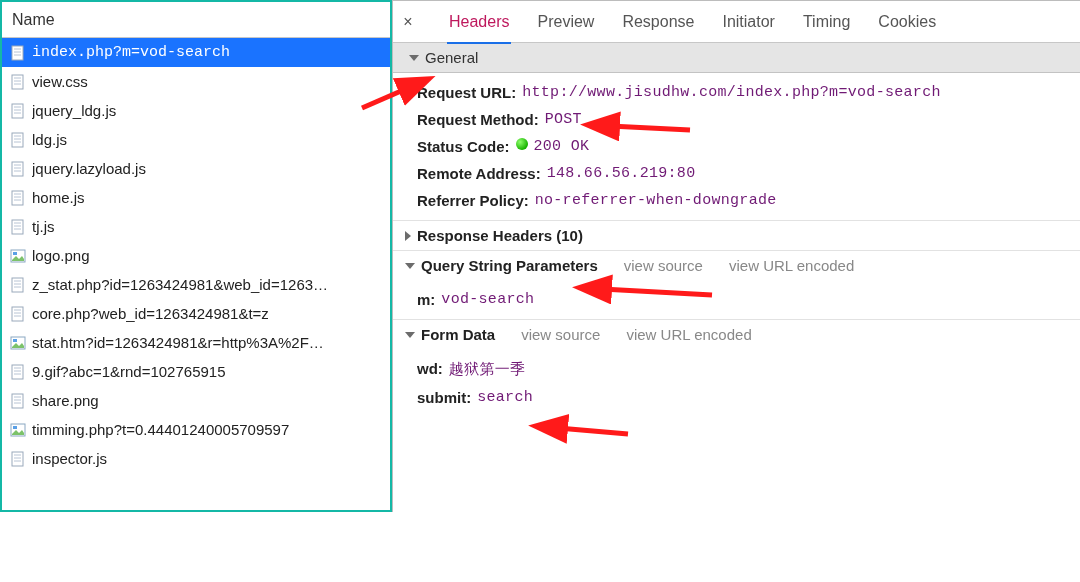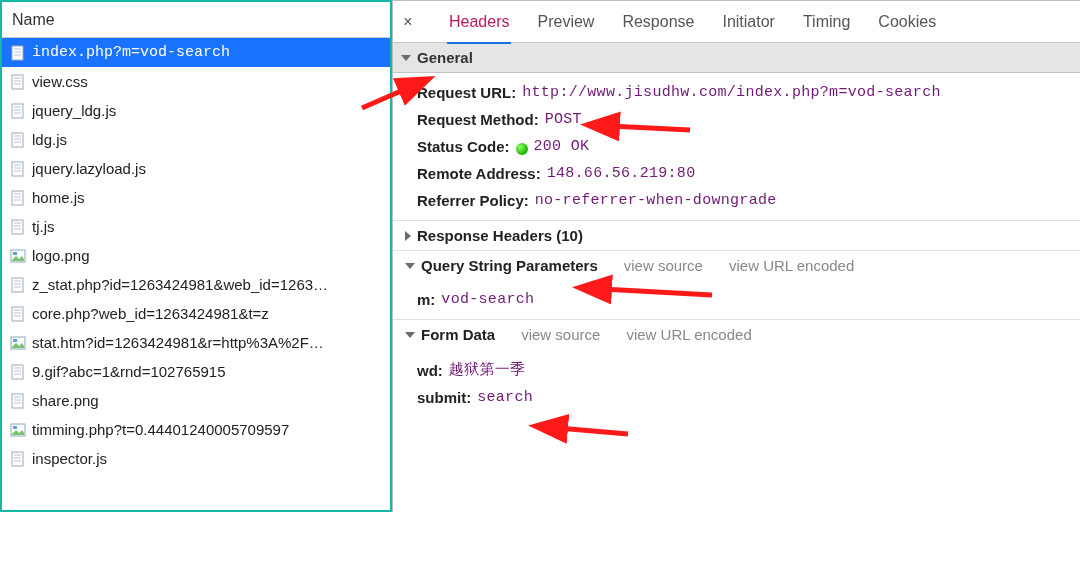--- a/index.html
+++ b/index.html
@@ -107,23 +107,23 @@
       left: 0; right: 0;
       bottom: -1px;
       height: 2px;
       background: #1a6fe8;
     }
     .section-bar {
       background: #e5e5e5;
       border-bottom: 1px solid #c3c3c3;
       height: 30px;
       line-height: 30px;
-      padding-left: 8px;
+      padding-left: 16px;
       font-size: 15px;
-      font-weight: 700;
+      font-weight: 400;
       color: #333;
       display: flex;
       align-items: center;
       cursor: pointer;
     }
     .disclosure {
       display: inline-block;
       width: 0; height: 0;
       margin-right: 6px;
     }
@@ -137,21 +137,21 @@
       border-bottom: 5px solid transparent;
       border-left: 6px solid #6c6c6c;
     }
     .kv-block {
       padding: 6px 0 6px 24px;
     }
     .kv {
       padding: 5px 0;
       font-size: 15px;
       display: flex;
-      align-items: flex-end;
+      align-items: flex-start;
       flex-wrap: wrap;
     }
     .kv .key {
       font-weight: 700;
       color: #222;
       margin-right: 6px;
     }
     .kv .val {
       font-family: Liberation Mono, monospace;
       color: #701a75;

